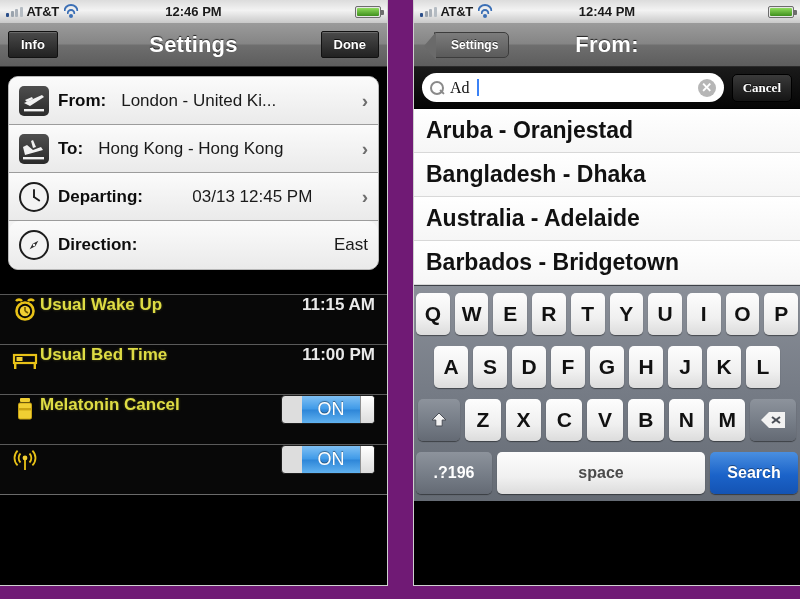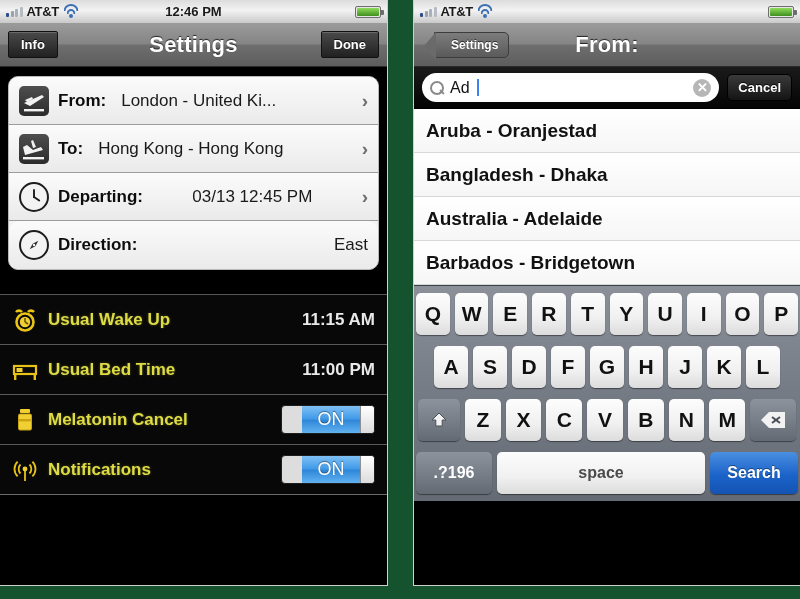--- a/index.html
+++ b/index.html
@@ -2,21 +2,21 @@
 <html><head>
 <meta charset="utf-8">
 <style>
   * { box-sizing: border-box; margin: 0; padding: 0; }
   html, body {
     width: 800px; height: 599px;
     background: #ffffff;
     font-family: "Liberation Sans", sans-serif;
     overflow: hidden;
   }
-  .stage { position: relative; width: 800px; height: 599px; background: #14532d; padding-left: 11px; }
+  .stage { position: relative; width: 800px; height: 599px; background: #701a75; padding-left: 11px; }
 
   
   .phone {
     position: absolute; top: 0; height: 586px;
     background: #000; overflow: hidden;
     border: 1px solid #cfcfcf;
     border-top: none;
   }
   .phone-left  { left: 0;   width: 388px; border-left: none; }
   .phone-right { left: 413px; width: 387px; border-right: none; }
@@ -134,21 +134,21 @@
   .ic-ci {
     width: 30px; height: 30px; border-radius: 50%; flex:none;
     border: 2px solid #1d1d1d; background: #f3f3f3;
     position: relative;
   }
   .ic-ci svg { position:absolute; inset:0; }
 
   
   .dark-section { margin-top: 24px; border-top: 1px solid #575757; }
   .drow {
-    display:flex; align-items:center; gap: 10px;
+    display:flex; align-items:flex-start; gap: 2px;
     height: 50px; padding: 0 12px;
     background: #080808;
     border-bottom: 1px solid #5a5a5a;
   }
   .drow:last-child { border-bottom: 1px solid #6a6a6a; }
   .drow-label { font-size: 17px; font-weight: bold; color:#dedc44; text-shadow: 0 0 3px rgba(200,200,60,.35); }
   .drow-value { margin-left:auto; font-size: 17px; font-weight: bold; color:#e9e9e9; }
   .ic-y { width: 26px; height: 28px; flex:none; position: relative; }
   .ic-y svg { position:absolute; inset:0; }
 
@@ -165,20 +165,21 @@
     margin-left: 20px;
   }
   .toggle .knob { flex: 1; background: linear-gradient(to bottom,#ffffff,#dcdcdc); border-left:1px solid #8f8f8f; }
 
   
   .search-wrap {
     display:flex; align-items:center; gap: 8px;
     height: 42px; padding: 0 8px;
     background: linear-gradient(to bottom,#1a1a1a,#050505);
     border-bottom: 1px solid #000;
+    font-family: Liberation Serif, serif;
   }
   .search-field {
     flex: 1; height: 29px; border-radius: 15px;
     background:#fff; display:flex; align-items:center; gap: 6px;
     padding: 0 8px; position: relative;
   }
   .mag { width: 14px; height: 14px; flex:none; position: relative; }
   .mag::before {
     content:''; position:absolute; left:0; top:0; width: 10px; height: 10px;
     border: 2px solid #8a8a8a; border-radius: 50%;
@@ -197,21 +198,21 @@
   .cancel-btn {
     padding: 5px 10px; border-radius: 5px; flex:none;
     background: linear-gradient(to bottom,#3a3a3a,#141414);
     border: 1px solid #000; color:#fff; font-size: 13px; font-weight:bold;
     text-shadow: 0 -1px 0 rgba(0,0,0,.8);
   }
 
   .results { background:#fff; }
   .result-item {
     height: 44px; display:flex; align-items:center;
-    padding: 0 12px; font-size: 19px; font-weight:bold; color:#111;
+    padding: 0 12px; font-size: 23px; font-weight:bold; color:#111;
     border-bottom: 1px solid #d8d8d8;
     background: linear-gradient(to bottom,#ffffff,#f6f6f6);
   }
 
   
   .keyboard {
     background: linear-gradient(to bottom,#8b9099 0%, #757b85 50%, #656b74 100%);
     padding: 7px 2px 5px 2px;
     height: 216px;
     display:flex; flex-direction: column; gap: 11px;
@@ -383,21 +384,20 @@
           <span class="ic-y">
             <svg viewBox="0 0 26 28">
                 <circle cx="13" cy="13" r="2.4" fill="#f0cf33"></circle>
                 <path d="M8.5 8.5 a6.4 6.4 0 0 0 0 9" fill="none" stroke="#e8c217" stroke-width="1.8"></path>
                 <path d="M17.5 8.5 a6.4 6.4 0 0 1 0 9" fill="none" stroke="#e8c217" stroke-width="1.8"></path>
                 <path d="M5.6 5.6 a10.4 10.4 0 0 0 0 14.8" fill="none" stroke="#e8c217" stroke-width="1.8"></path>
                 <path d="M20.4 5.6 a10.4 10.4 0 0 1 0 14.8" fill="none" stroke="#e8c217" stroke-width="1.8"></path>
                 <line x1="13" y1="15" x2="13" y2="25" stroke="#e8c217" stroke-width="1.8"></line>
               </svg>
           </span>
-          <span class="drow-label">Notifications</span>
           <span class="toggle">
             <span class="on">ON</span>
             <span class="knob"></span>
           </span>
         </div>
 
       </div>
     </div>
   </div>
 
@@ -411,20 +411,21 @@
             <i></i>
             <i></i>
           </span>
         <span class="carrier">AT&amp;T</span>
         <span class="wifi">
             <span></span>
             <span></span>
             <span></span>
           </span>
       </div>
+      <div class="sb-time">12:44 PM</div>
       <div class="sb-right">
         <span class="battery">
             <i></i>
           </span>
       </div>
     </div>
 
     <div class="navbar">
       <div class="nav-back">Settings</div>
       <div class="nav-title">From:</div>

